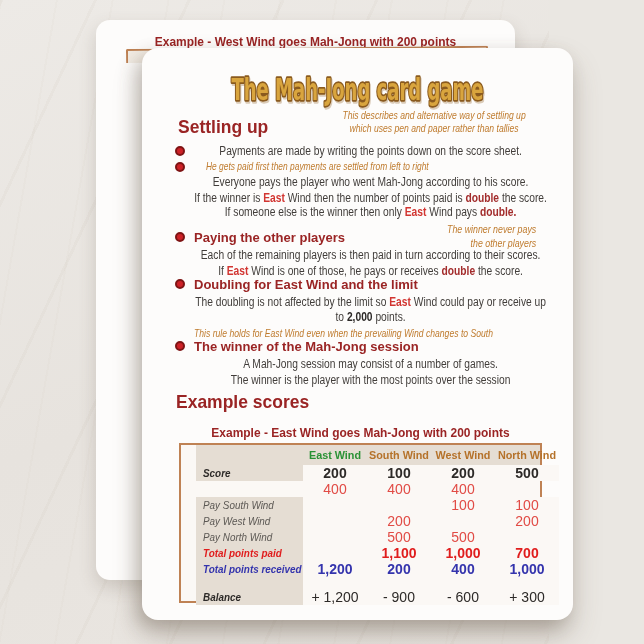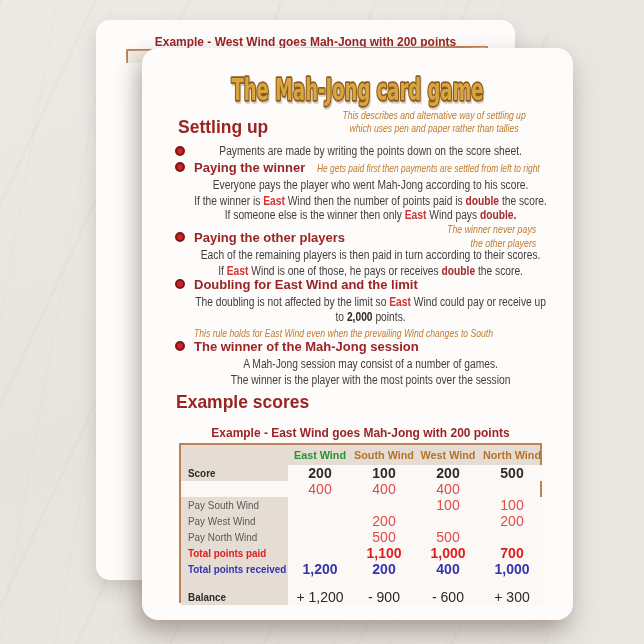--- a/index.html
+++ b/index.html
@@ -55,26 +55,26 @@
   .seg-num{color:var(--near_black);font-weight:bold;}
   .foot-note{margin-top:3px;font-style:italic;font-size:10.5px;color:var(--orange_note);
     transform:scaleX(0.82);transform-origin:0 0;white-space:nowrap;}
   .side-note{position:absolute;right:37px;top:175px;text-align:right;font-style:italic;
     font-size:10.5px;line-height:13.5px;color:var(--orange_note);
     transform:scaleX(0.84);transform-origin:100% 0;}
   .example-head{position:absolute;left:34px;top:343px;}
   .example-sub{position:absolute;left:37px;top:377px;width:363px;text-align:center;
     font-size:13px;font-weight:bold;color:var(--accent_red);transform:scaleX(0.92);}
   .score-table{position:absolute;left:37px;top:395px;width:363px;height:160px;
-    border:2px solid var(--table_border);background:var(--data_bg);}
+    border:2px solid var(--table_border);background:var(--data_bg);padding-left:15px;}
   .t-row{display:grid;grid-template-columns:107px 64px 64px 64px 64px;height:16px;align-items:center;}
   .t-row.header{height:20px;background:var(--beige);}
   .t-row.spacer{height:12px;}
   .t-cell{height:100%;display:flex;align-items:center;overflow:hidden;}
-  .t-label{background:var(--beige);padding-left:7px;white-space:nowrap;}
+  .t-label{background:var(--beige);padding-left:7px;white-space:nowrap;font-style:italic;}
   .label-in{font-size:11.5px;transform:scaleX(0.86);transform-origin:0 50%;white-space:nowrap;}
   .t-val{justify-content:center;font-size:14px;background:var(--data_bg);}
   .h-blank{background:var(--beige);}
   .h-wind{font-weight:bold;font-size:11.5px;justify-content:center;white-space:nowrap;transform:scaleX(0.94);}
   .hw-east{color:var(--green);} .hw-other{color:var(--wind_brown);}
   .ls-bold .label-in{font-weight:bold;color:var(--near_black);}
   .ls-plain .label-in{color:#5c5854;}
   .ls-red .label-in{font-weight:bold;color:var(--paid_red);}
   .ls-blue .label-in{font-weight:bold;color:var(--blue);}
   .vs-score{font-weight:bold;color:var(--near_black);}
@@ -109,21 +109,20 @@
       <span class="b-dot"></span>
       <div class="b-body">
         <div class="b-para"><span class="seg-b">Payments are made by writing the points down on the score sheet.</span></div>
       </div>
     </div>
 
     <div class="bullet-item bi-2">
       <span class="b-dot"></span>
       <div class="b-body">
         <div class="b-headrow">
-          <span class="b-head">Paying the winner</span>
           <span class="b-head-note">He gets paid first then payments are settled from left to right</span>
         </div>
         <div class="b-para"><span class="seg-b">Everyone pays the player who went Mah-Jong according to his score.</span></div>
         <div class="b-para"><span class="seg-b">If the winner is </span><span class="seg-east">East</span><span class="seg-b"> Wind then the number of points paid is </span><span class="seg-dbl">double</span><span class="seg-b"> the score.  If someone else is the winner then only </span><span class="seg-east">East</span><span class="seg-b"> Wind pays </span><span class="seg-dbl">double.</span></div>
       </div>
     </div>
 
     <div class="side-note">
       <div>The winner never pays</div>
       <div>the other players</div>

